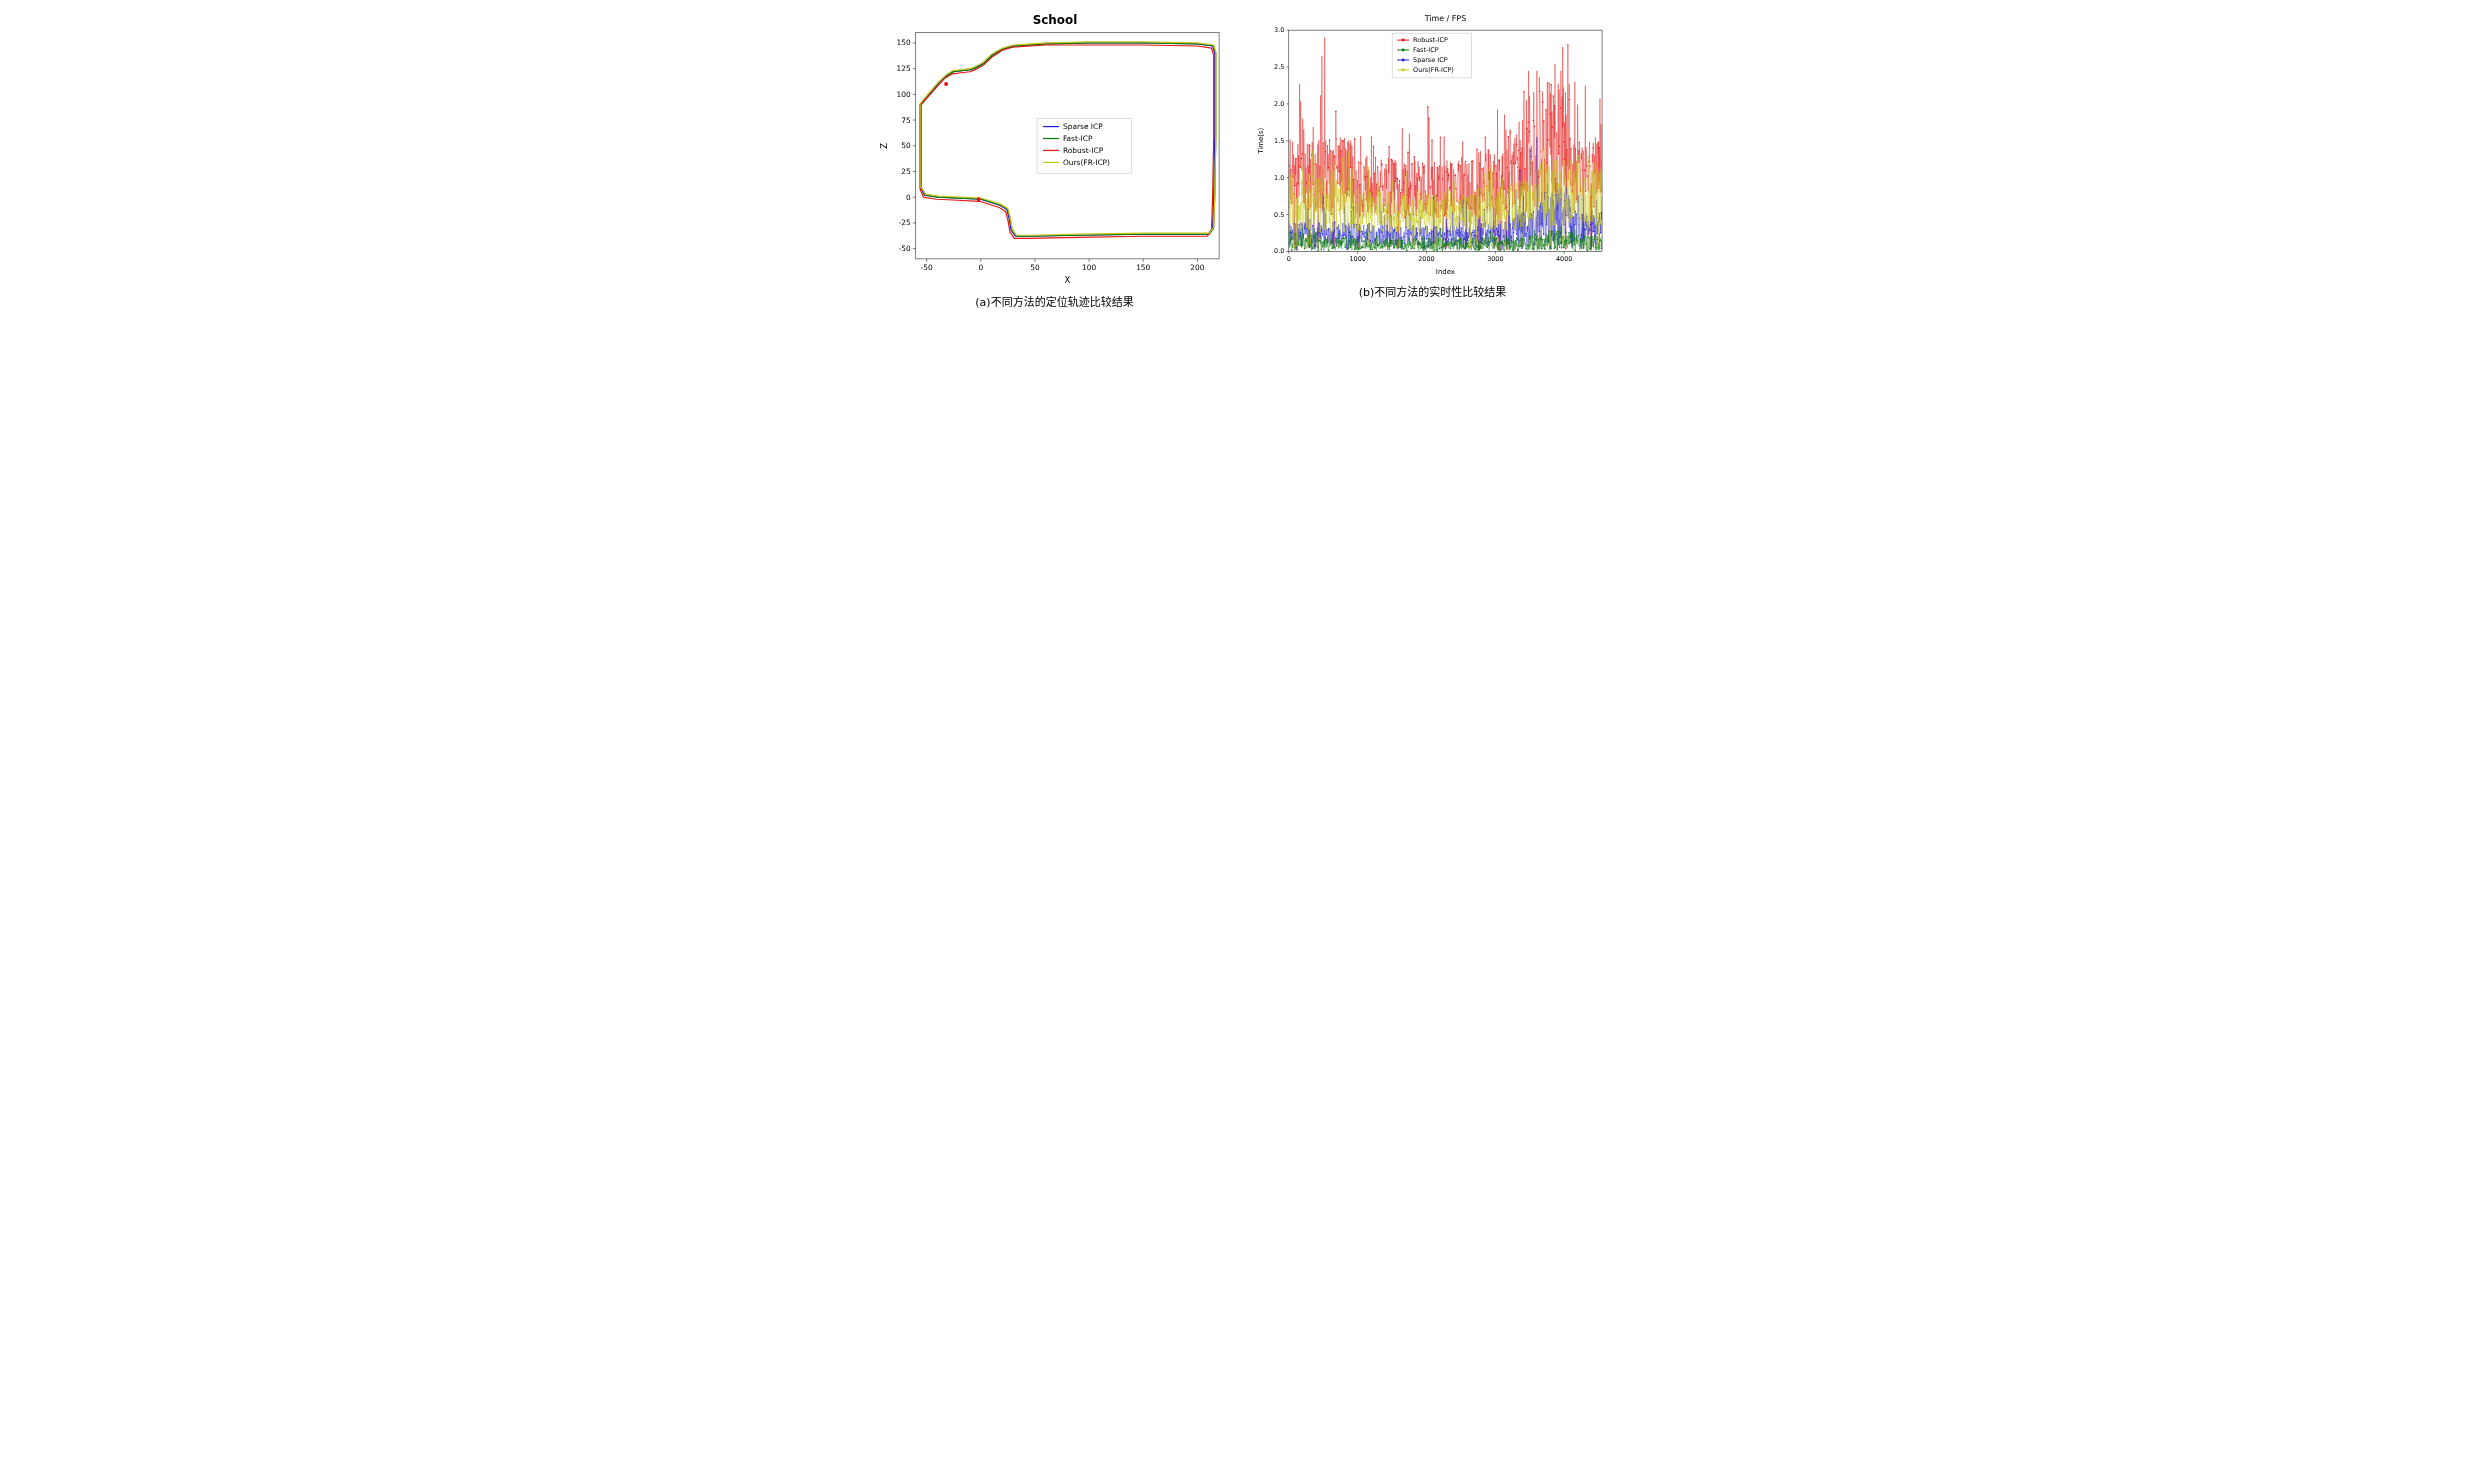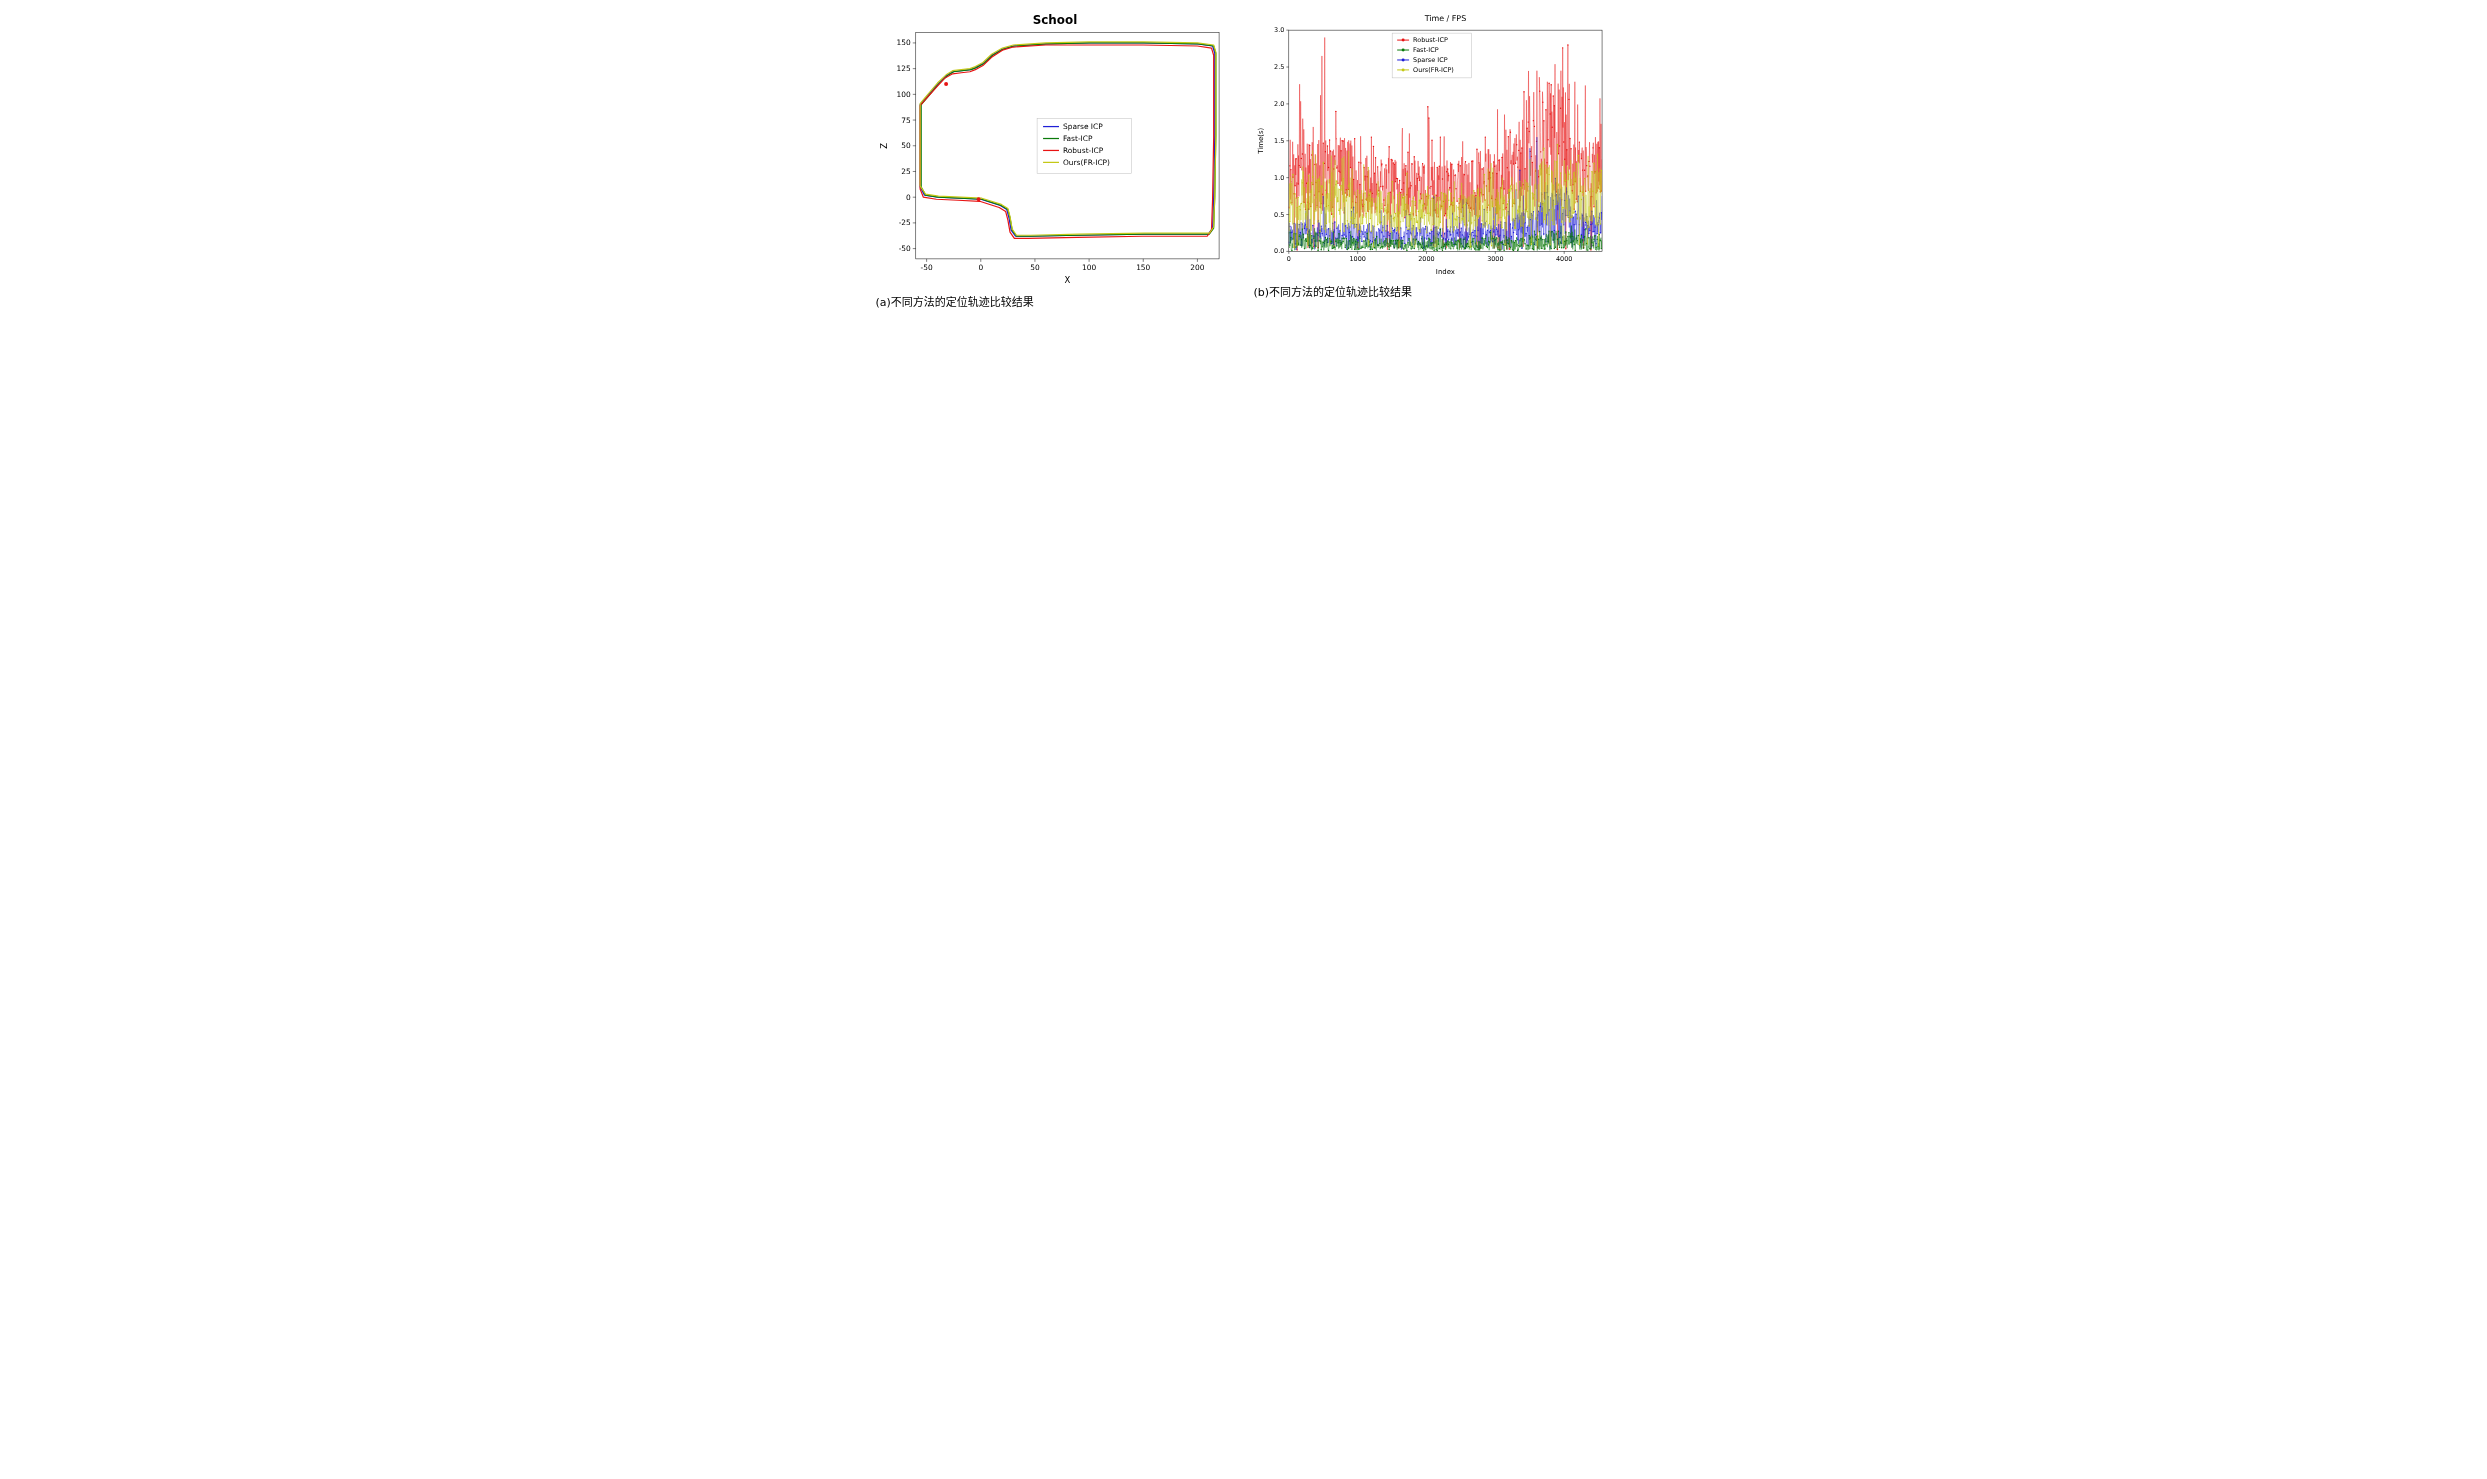--- a/index.html
+++ b/index.html
@@ -10,21 +10,21 @@
   }
   .figure-row {
     display: flex;
     gap: 20px;
     justify-content: center;
     align-items: flex-start;
   }
   .panel {
     display: flex;
     flex-direction: column;
-    align-items: flex-start;
+    align-items: center;
   }
   .caption {
     font-size: 11px;
     margin-top: 4px;
     font-family: "DejaVu Sans", "Noto Sans CJK SC", sans-serif;
   }
   svg { display: block; }
 </style>
 </head>
 <body>
@@ -1338,17 +1338,17 @@
         <line x1="287.9" y1="80" x2="311.9" y2="80" stroke="#0a7a0a" stroke-width="2"></line>
         <circle cx="299.9" cy="80" r="3" fill="#0a7a0a"></circle>
         <text x="319.9" y="84" font-size="13">Fast-ICP</text>
         <line x1="287.9" y1="100" x2="311.9" y2="100" stroke="#1f1fd6" stroke-width="2"></line>
         <circle cx="299.9" cy="100" r="3" fill="#1f1fd6"></circle>
         <text x="319.9" y="104" font-size="13">Sparse ICP</text>
         <line x1="287.9" y1="120" x2="311.9" y2="120" stroke="#c4c816" stroke-width="2"></line>
         <circle cx="299.9" cy="120" r="3" fill="#c4c816"></circle>
         <text x="319.9" y="124" font-size="13">Ours(FR-ICP)</text>
       </svg>
-    <div class="caption">(b)不同方法的定位轨迹比较结果</div>
+    <div class="caption">(b)不同方法的实时性比较结果</div>
   </div>
 
 </div>
 
 
 </body></html>

